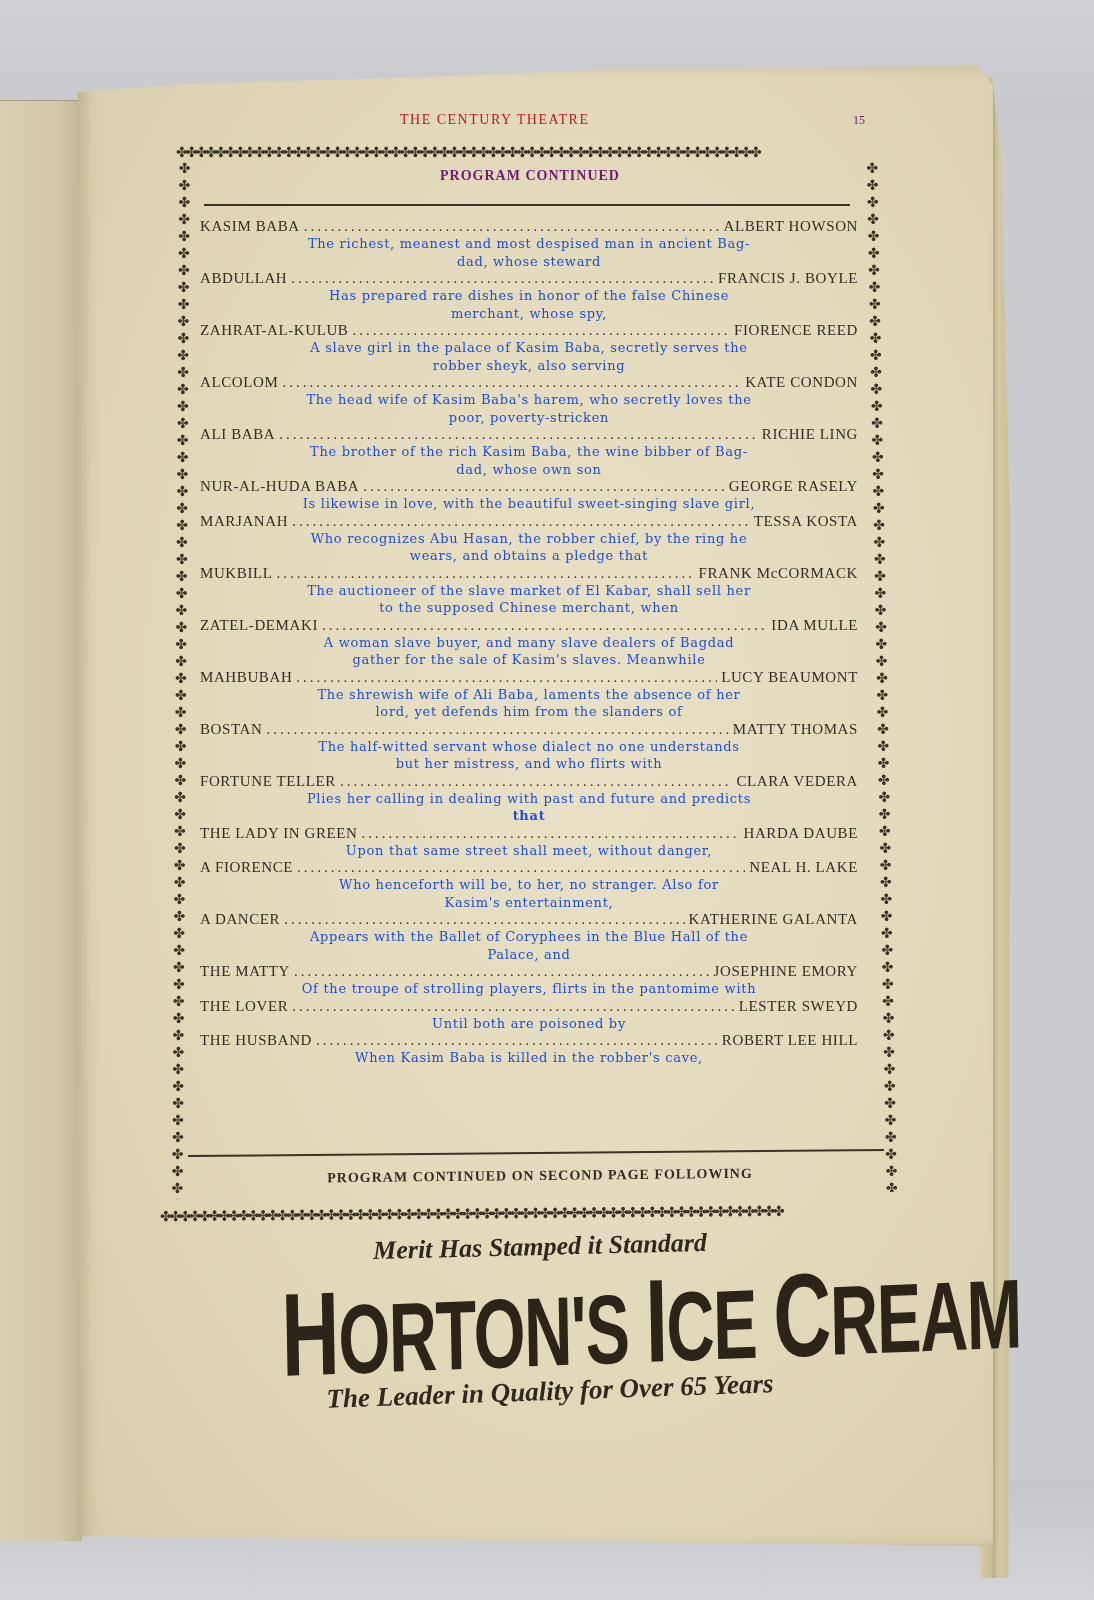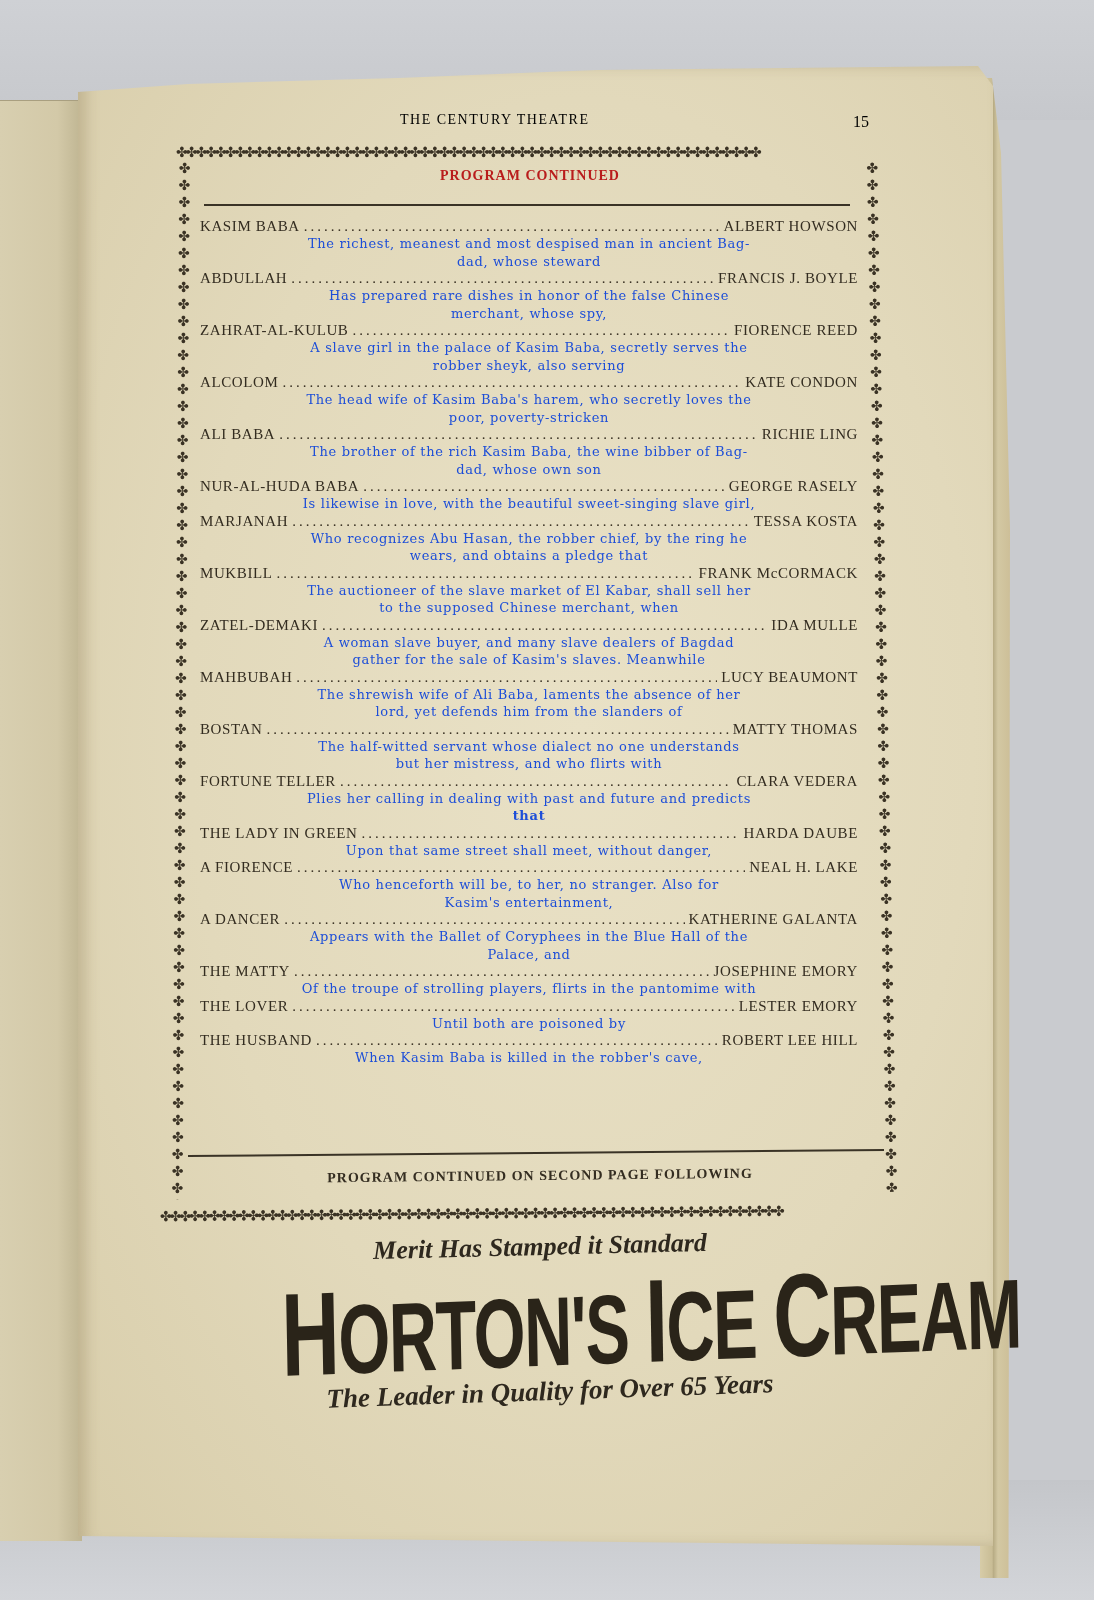--- a/index.html
+++ b/index.html
@@ -21,35 +21,35 @@
     clip-path: polygon(0 0, 40% 0, 70% 5%, 100% 30%, 95% 100%, 0 100%);
   }
   .page {
     position: absolute; left: 78px; top: 66px; width: 915px; height: 1480px;
     background: radial-gradient(ellipse at 55% 45%, #e9e1c6 0%, #e2d9bb 55%, #d8cdaa 100%);
     clip-path: polygon(0 26px, 110px 18px, 320px 12px, 520px 4px, 900px 0, 915px 20px, 915px 1480px, 0 1470px);
     box-shadow: inset 8px 0 14px rgba(120,100,60,0.25);
   }
   .header {
     position: absolute; left: 400px; top: 112px; width: 250px;
-    font-size: 14px; letter-spacing: 1.5px; color: #000000;
-  }
-  .page-num { position: absolute; left: 853px; top: 113px; font-size: 16px; color: #000000; }
+    font-size: 14px; letter-spacing: 1.5px; color: #b91c1c;
+  }
+  .page-num { position: absolute; left: 853px; top: 113px; font-size: 12px; color: #701a75; }
   .border-h {
     position: absolute; height: 16px; overflow: hidden; white-space: nowrap;
     font-size: 14px; line-height: 16px; color: #3a3224; letter-spacing: -2px;
   }
   .border-v {
     position: absolute; width: 16px; overflow: hidden;
     font-size: 14px; line-height: 17px; color: #3a3224; text-align: center;
     word-break: break-all;
   }
   .box-title {
     position: absolute; left: 300px; top: 168px; width: 460px; text-align: center;
-    font-weight: bold; font-size: 14px; letter-spacing: 1px; color: #b91c1c;
+    font-weight: bold; font-size: 14px; letter-spacing: 1px; color: #701a75;
   }
   .rule { position: absolute; height: 2px; background: #3a3326; }
   .cast { position: absolute; left: 200px; top: 218px; width: 658px; color: #332c20; }
   .entry { margin: 0; }
   .role-line {
     display: flex; align-items: flex-end; font-size: 15px; line-height: 17px;
     letter-spacing: 0.6px; white-space: nowrap; overflow: hidden;
   }
   .role-line .dots { flex: 1; overflow: hidden; margin: 0 4px; letter-spacing: 3px; color: #3a3224; }
   .role-line .dots::before { content: "................................................................................................................................"; }
@@ -241,21 +241,21 @@
         <span>THE MATTY</span>
         <span class="dots"></span>
         <span>JOSEPHINE EMORY</span>
       </div>
       <div class="desc">Of the troupe of strolling players, flirts in the pantomime with</div>
     </div>
     <div class="entry">
       <div class="role-line">
         <span>THE LOVER</span>
         <span class="dots"></span>
-        <span>LESTER EMORY</span>
+        <span>LESTER SWEYD</span>
       </div>
       <div class="desc">Until both are poisoned by</div>
     </div>
     <div class="entry">
       <div class="role-line">
         <span>THE HUSBAND</span>
         <span class="dots"></span>
         <span>ROBERT LEE HILL</span>
       </div>
       <div class="desc">When Kasim Baba is killed in the robber's cave,</div>

